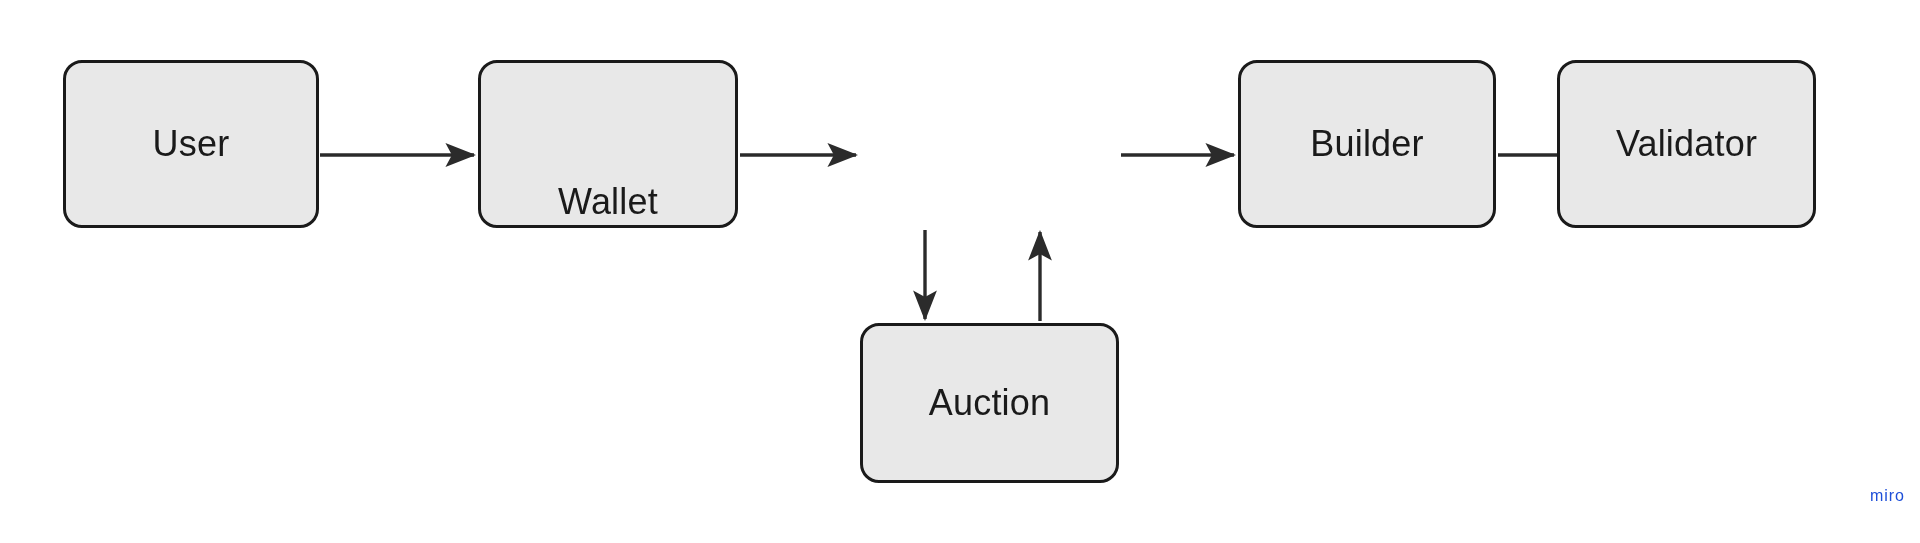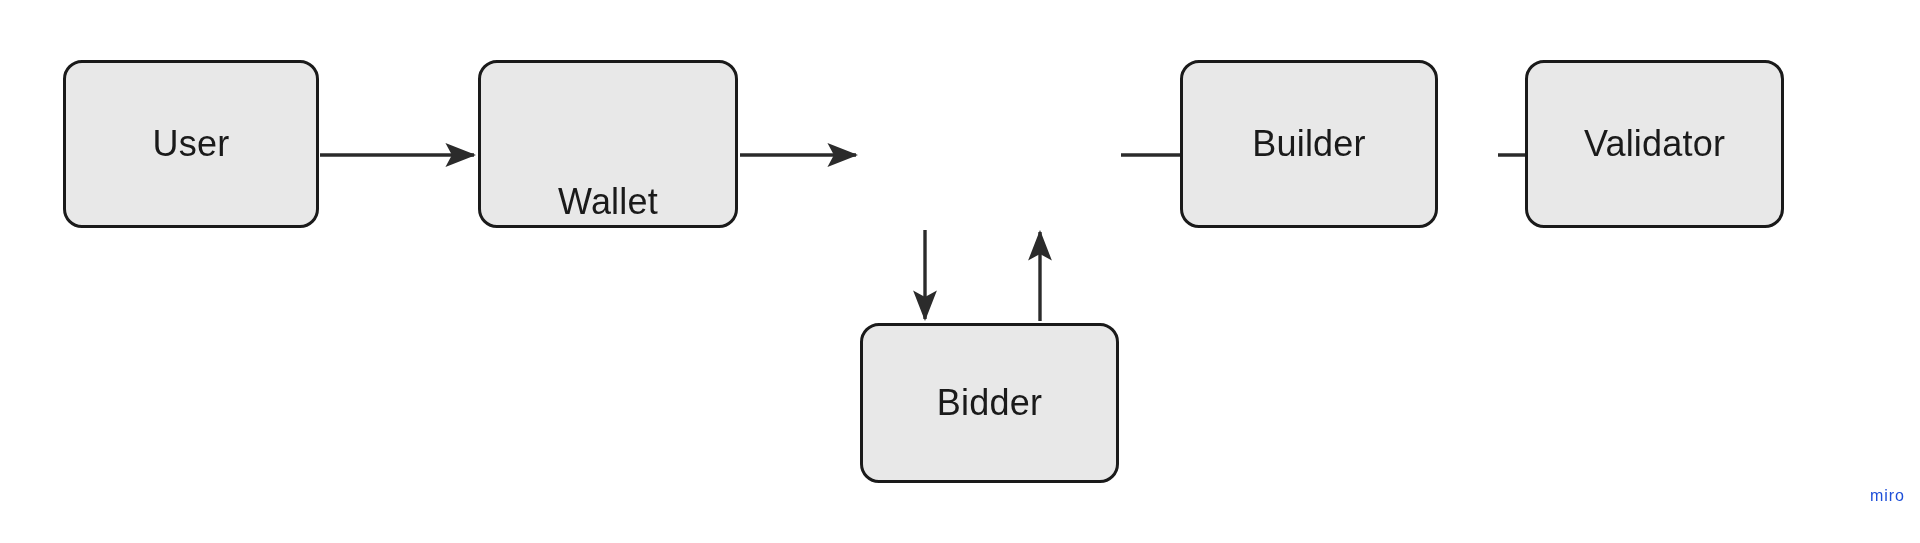--- a/index.html
+++ b/index.html
@@ -36,22 +36,22 @@
     font-size: 36px;
     line-height: 1.28;
     color: #1a1a1a;
     letter-spacing: 0.2px;
     white-space: pre-line;
     user-select: none;
   }
   #n-user     { left: 63px;   top: 60px;  width: 256px; height: 168px; }
   #n-wallet   { left: 478px;  top: 60px;  width: 260px; height: 168px; align-items: flex-end; }
   #n-auction  { left: 860px;  top: 60px;  width: 259px; height: 168px; }
-  #n-builder  { left: 1180px; top: 60px;  width: 258px; height: 168px; }
-  #n-validator{ left: 1525px; top: 60px;  width: 259px; height: 168px; }
+  #n-builder  { left: 1238px; top: 60px;  width: 258px; height: 168px; }
+  #n-validator{ left: 1557px; top: 60px;  width: 259px; height: 168px; }
   #n-bidder   { left: 860px;  top: 323px; width: 259px; height: 160px; }
 
   .edge-layer {
     position: absolute;
     left: 0;
     top: 0;
     width: 1920px;
     height: 543px;
     pointer-events: none;
   }
@@ -99,18 +99,18 @@
 
   <div class="node" id="n-builder">
     <span class="node-label">Builder</span>
   </div>
 
   <div class="node" id="n-validator">
     <span class="node-label">Validator</span>
   </div>
 
   <div class="node" id="n-bidder">
-    <span class="node-label">Bidder</span>
+    <span class="node-label">Auction</span>
   </div>
 
   <div class="watermark">miro</div>
 
 </div>
 
 </body></html>

